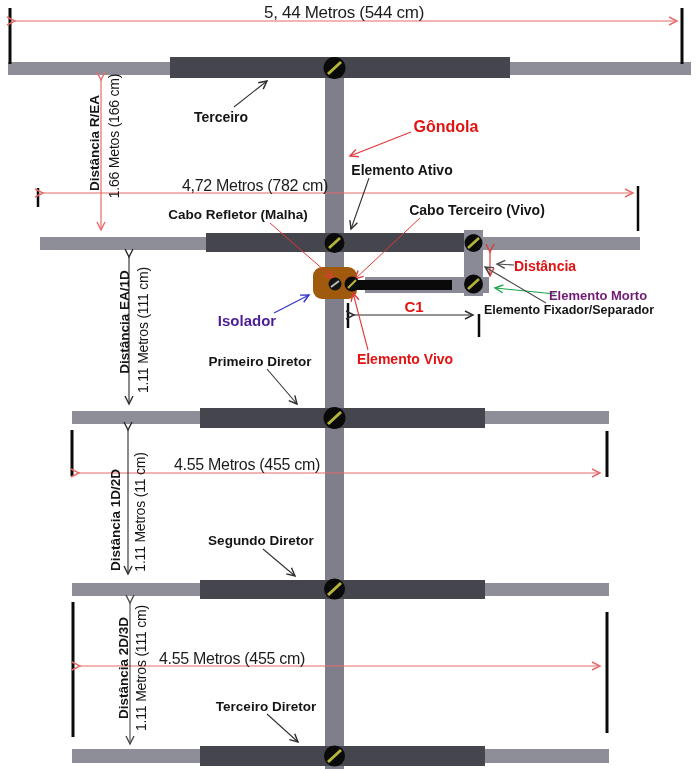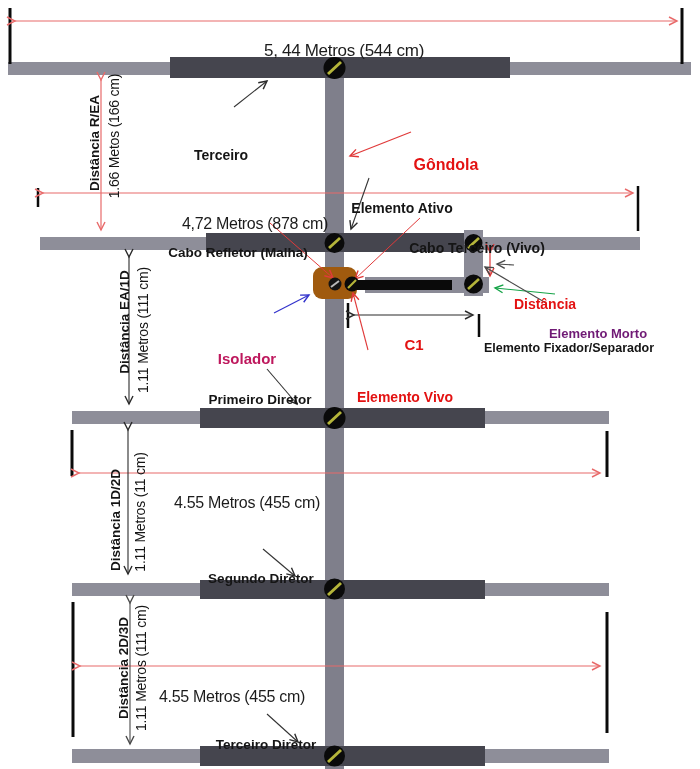--- a/index.html
+++ b/index.html
@@ -1,26 +1,26 @@
 <!DOCTYPE html>
 <html><head>
 <meta charset="utf-8">
 <style>
   html,body{margin:0;padding:0;background:#fff;}
   #canvas{
     position:relative;width:700px;height:769px;background:#ffffff;overflow:hidden;
     font-family:"Liberation Sans", sans-serif;
   }
   .bar{position:absolute;}
-  .lbl{position:absolute;white-space:nowrap;transform:translateX(-50%);color:#151515;margin-top:38px;}
+  .lbl{position:absolute;white-space:nowrap;transform:translateX(-50%);color:#151515;}
   .measure{font-size:16px;color:#1c1c1c;letter-spacing:-0.3px;}
   .bold{font-weight:bold;}
   .red{color:#e31212;}
   .green{color:#701a75;}
-  .blue{color:#be185d;}
+  .blue{color:#4c1d95;}
   .copyright{font-size:12px;font-weight:bold;color:#2626bd;}
   .rot{position:absolute;white-space:nowrap;transform:translate(-50%,-50%) rotate(-90deg);color:#151515;}
   .rot.bold{font-size:13.5px;font-weight:bold;}
   .rot.val{font-size:14px;letter-spacing:-0.2px;}
   svg#overlay{position:absolute;left:0;top:0;pointer-events:none;}
 </style>
 </head>
 <body>
 
 <div id="canvas">
@@ -152,21 +152,21 @@
         </g>
     </g>
   </svg>
 
   <div class="lbl measure" style="left:344px;top:3px;font-size:17px;">5, 44 Metros (544 cm)</div>
 
   <div class="lbl bold" style="left:221px;top:109px;font-size:14px;">Terceiro</div>
   <div class="lbl bold red" style="left:446px;top:118px;font-size:16px;">Gôndola</div>
   <div class="lbl bold" style="left:402px;top:162px;font-size:14px;">Elemento Ativo</div>
 
-  <div class="lbl measure" style="left:255px;top:177px;">4,72 Metros (878 cm)</div>
+  <div class="lbl measure" style="left:255px;top:177px;">4,72 Metros (782 cm)</div>
 
   <div class="lbl bold" style="left:238px;top:207px;font-size:13.5px;">Cabo Refletor (Malha)</div>
   <div class="lbl bold" style="left:477px;top:202px;font-size:14px;">Cabo Terceiro (Vivo)</div>
 
   <div class="lbl bold red" style="left:545px;top:258px;font-size:14px;">Distância</div>
   <div class="lbl bold green" style="left:598px;top:288px;font-size:13px;">Elemento Morto</div>
   <div class="lbl bold" style="left:569px;top:303px;font-size:12.5px;">Elemento Fixador/Separador</div>
 
   <div class="lbl bold blue" style="left:247px;top:312px;font-size:15px;">Isolador</div>
   <div class="lbl bold red" style="left:414px;top:298px;font-size:15px;">C1</div>

